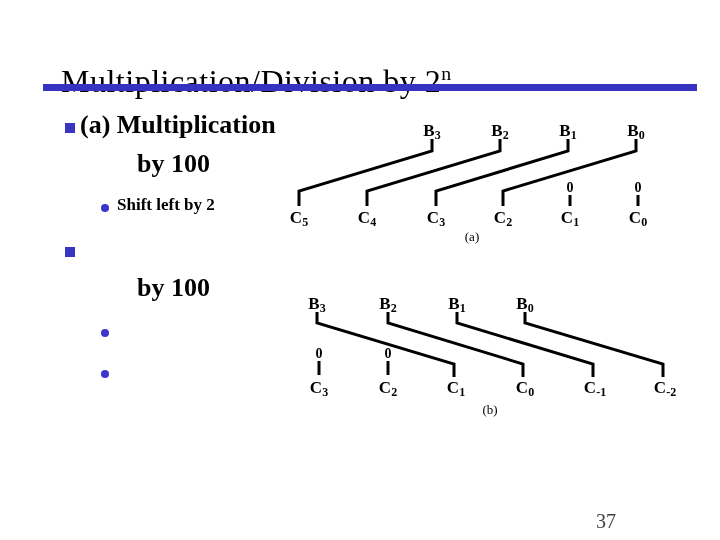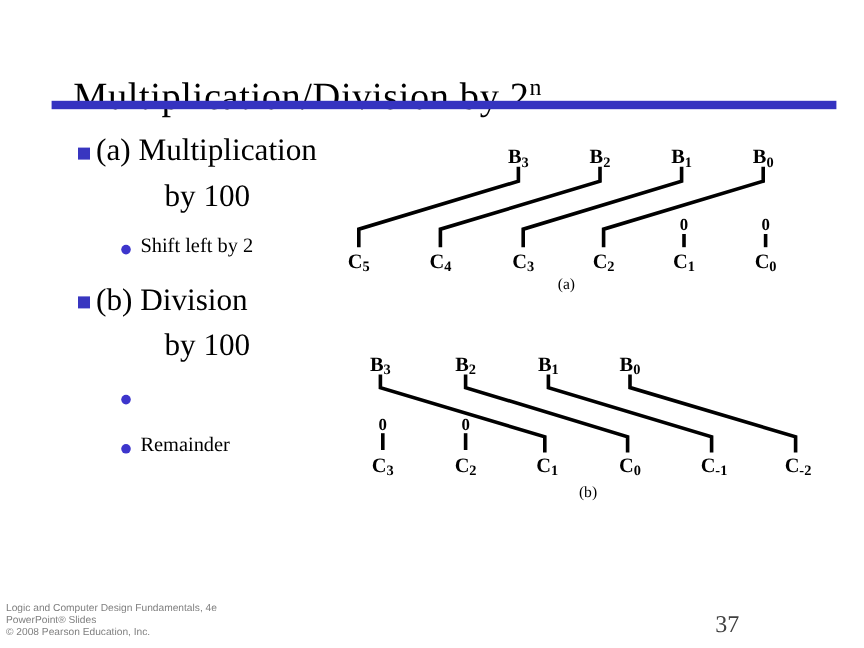--- a/index.html
+++ b/index.html
@@ -15,21 +15,21 @@
     font-size:32px;font-weight:normal;color:#000;
     white-space:nowrap;letter-spacing:0.5px;margin-top:38px;
   }
   .title sup{font-size:0.62em;}
   .divider{
     position:absolute;left:43px;top:84px;
     width:654px;height:7px;
     background:var(--divider,#3533c0);
   }
   .tl{
-    position:absolute;font-weight:normal;color:#000;white-space:nowrap;
+    position:absolute;font-weight:bold;color:#000;white-space:nowrap;
     font-family:"Liberation Serif",serif;line-height:1;
   }
   .lvl1{font-size:26px;}
   .lvl2{font-size:17px;}
   .sqb{
     position:absolute;width:10px;height:10px;
     background:var(--bullet-square,#3836c0);
   }
   .rdb{
     position:absolute;width:8px;height:8px;border-radius:50%;
@@ -66,27 +66,25 @@
   <div class="divider"></div>
 
   <span class="sqb" style="left:65px;top:123px"></span>
   <div class="tl lvl1" style="left:80px;top:112px">(a) Multiplication</div>
   <div class="tl lvl1" style="left:137px;top:151px">by 100</div>
 
   <span class="rdb" style="left:101px;top:204px"></span>
   <div class="tl lvl2" style="left:117px;top:196px">Shift left by 2</div>
 
   <span class="sqb" style="left:65px;top:247px"></span>
-  <div class="tl lvl1" style="left:80px;top:237px">(b) Division</div>
   <div class="tl lvl1" style="left:137px;top:275px">by 100</div>
 
   <span class="rdb" style="left:101px;top:329px"></span>
 
   <span class="rdb" style="left:101px;top:370px"></span>
-  <div class="tl lvl2" style="left:117px;top:362px">Remainder</div>
 
   <svg class="diag" style="left:270px;top:110px;width:450px;height:140px" viewBox="270 110 450 140">
     <g>
       <path d="M432 139 L432 151 L299 191 L299 206"></path>
       <path d="M500 139 L500 151 L367 191 L367 206"></path>
       <path d="M568 139 L568 151 L436 191 L436 206"></path>
       <path d="M636 139 L636 151 L503 191 L503 206"></path>
       <path d="M570 195 L570 206"></path>
       <path d="M638 195 L638 206"></path>
     </g>
@@ -122,21 +120,16 @@
     <text class="zero" x="388" y="358">0</text>
     <text x="319" y="393"><tspan>C</tspan><tspan class="sub" dy="3">3</tspan></text>
     <text x="388" y="393"><tspan>C</tspan><tspan class="sub" dy="3">2</tspan></text>
     <text x="456" y="393"><tspan>C</tspan><tspan class="sub" dy="3">1</tspan></text>
     <text x="525" y="393"><tspan>C</tspan><tspan class="sub" dy="3">0</tspan></text>
     <text x="595" y="393"><tspan>C</tspan><tspan class="sub" dy="3">-1</tspan></text>
     <text x="665" y="393"><tspan>C</tspan><tspan class="sub" dy="3">-2</tspan></text>
     <text class="cap" x="490" y="414">(b)</text>
   </svg>
 
-  <div class="footer">
-    <div>Logic and Computer Design Fundamentals, 4e</div>
-    <div>PowerPoint® Slides</div>
-    <div>© 2008 Pearson Education, Inc.</div>
-  </div>
 
   <div class="pagenum">37</div>
 
 </div>
 
 </body></html>

